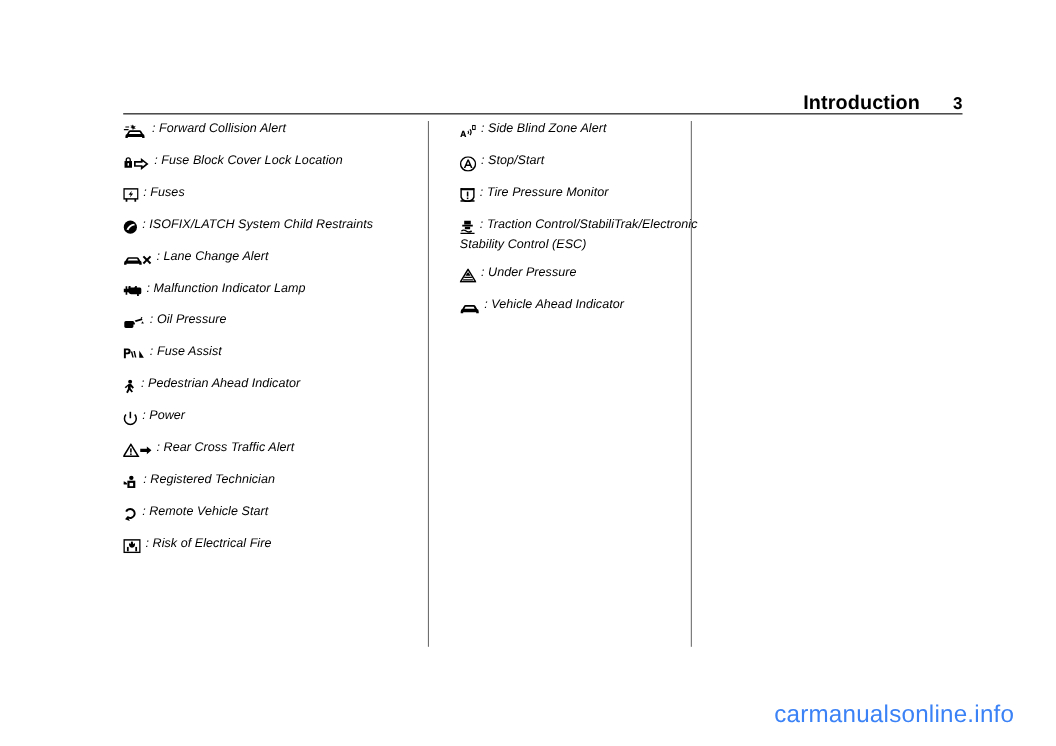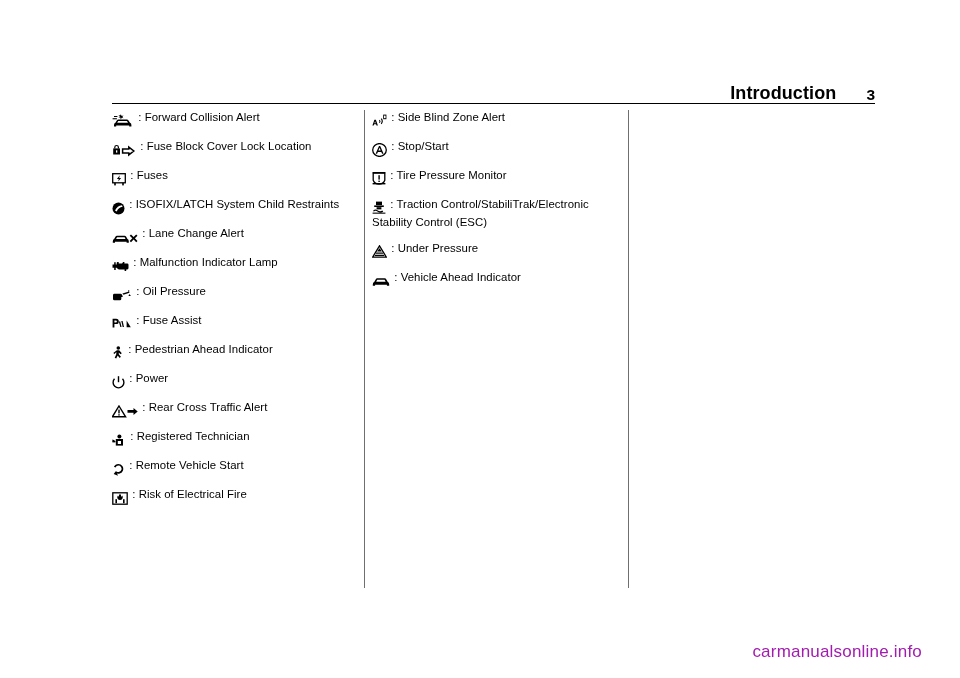--- a/index.html
+++ b/index.html
@@ -65,30 +65,31 @@
     left: 112px;
     top: 110px;
     width: 763px;
     height: 480px;
   }
   .col {
     position: absolute;
     top: 0;
     height: 478px;
     box-sizing: border-box;
+    font-style: italic;
   }
   .col-1 {
     left: 0px;
     width: 244px;
   }
   .col-2 {
-    left: 252px;
+    left: 277px;
     width: 248px;
     border-left: 1.1px solid #6f6f6f;
-    padding-left: 7px;
+    padding-left: 28px;
   }
   .col-rule-right {
     position: absolute;
     left: 516px;
     top: 0;
     width: 0;
     height: 478px;
     border-left: 1.1px solid #6f6f6f;
   }
 
@@ -113,22 +114,22 @@
   .entry .label {
     display: inline;
   }
   svg { display: inline-block; vertical-align: middle; }
 
   
   .watermark {
     position: absolute;
     right: 38px;
     bottom: 16px;
-    font-size: 17px;
-    color: #a21caf;
+    font-size: 22px;
+    color: #3b82f6;
     font-family: "Liberation Sans", sans-serif;
     letter-spacing: .2px;
   }
 </style>
 </head>
 <body>
 
 <div id="page">
 
   <div class="header-row">

